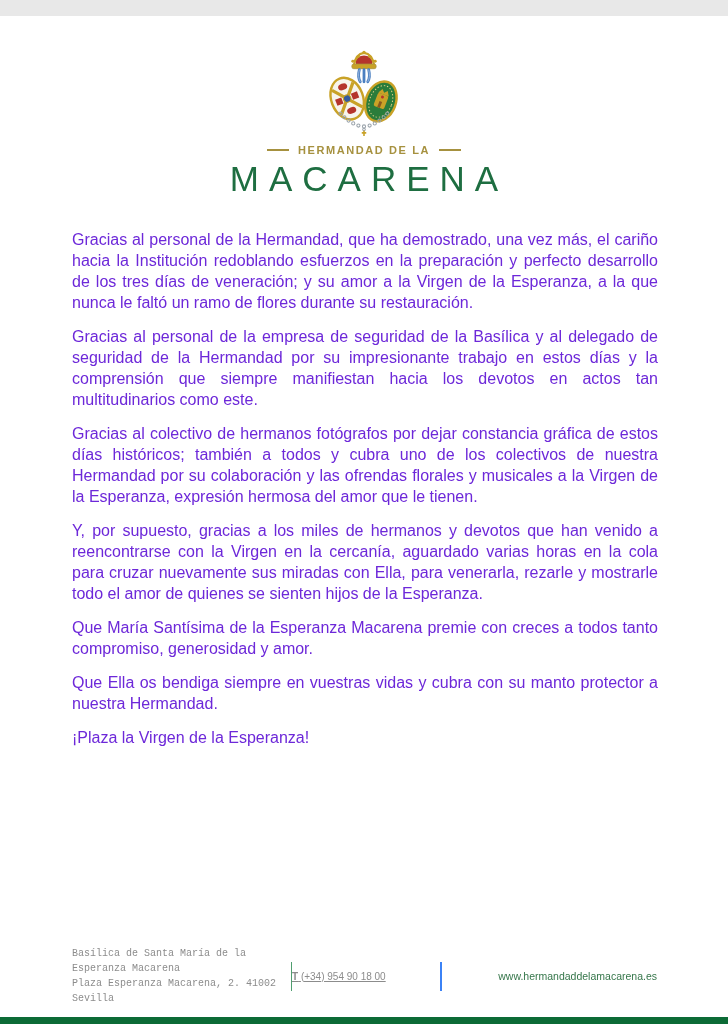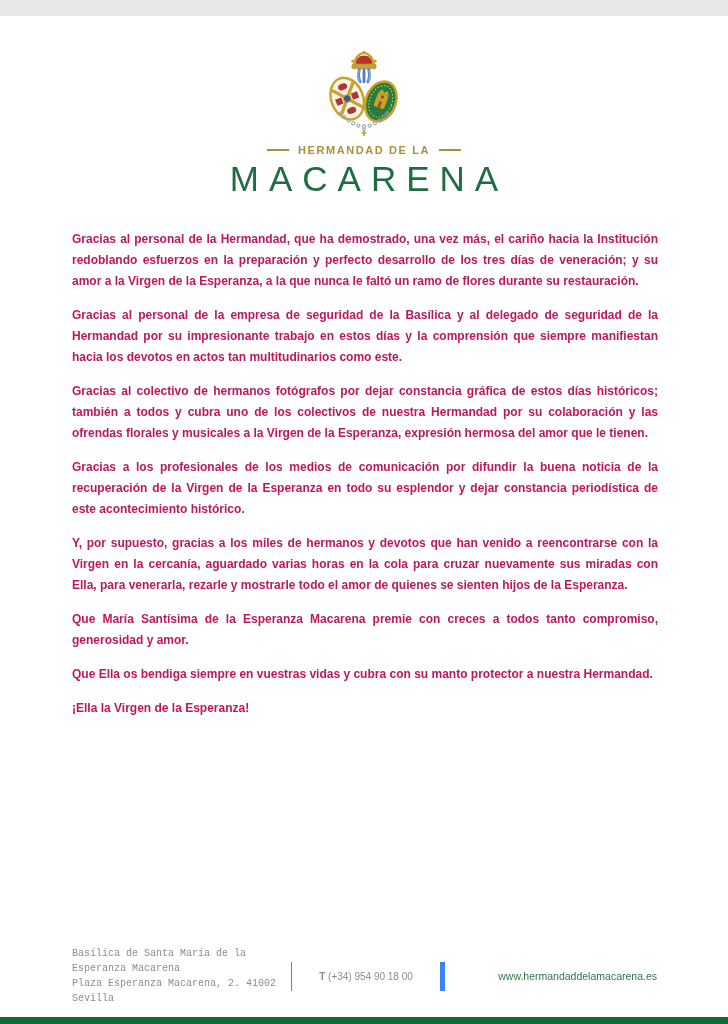--- a/index.html
+++ b/index.html
@@ -26,37 +26,37 @@
   .dash { width:22px; height:2px; background:#a6913f; }
   .title {
     color:#1e6e41; font-size:35px; font-weight:400;
     letter-spacing:10px; margin-top:3px; padding-left:10px;
     white-space:nowrap;
   }
 
   
   .letter-body {
     position:absolute; top:213px; left:72px; width:586px;
-    color:#be185d; font-size:12px; line-height:21px;
+    color:#6d28d9; font-size:16px; line-height:21px;
     text-align:justify;
-    font-weight:bold;
   }
   .letter-body p { margin:0 0 13px 0; }
 
   
   .footer {
     position:absolute; left:72px; right:71px; bottom:34px;
     display:flex; align-items:center;
     color:#8c8c8c; font-size:10px;
   }
   .f-address { width:219px; line-height:15px;font-family:Liberation Mono, monospace; }
   .f-phone {
-    width:148px; text-align:center;
-    border-left:1px solid #4f9e6f; border-right:5px solid #3b82f6;
+    width:148px; text-align:left;
+    border-left:1px solid #4f9e6f; border-right:2px solid #3b82f6;
     padding:9px 0;
+    text-decoration:underline;
   }
   .f-phone b { color:#8c8c8c; }
   .f-web {
     flex:1; text-align:right;
     color:#35764a; font-weight:400; font-size:10.5px;
   }
   .bottom-bar {
     position:absolute; left:0; right:0; bottom:0; height:23px;
     background:#0c6b36;
   }
@@ -124,25 +124,24 @@
       <span class="subtitle">HERMANDAD DE LA</span>
       <span class="dash"></span>
     </div>
     <div class="title">MACARENA</div>
   </div>
 
   <div class="letter-body">
     <p>Gracias al personal de la Hermandad, que ha demostrado, una vez más, el cariño hacia la Institución redoblando esfuerzos en la preparación y perfecto desarrollo de los tres días de veneración; y su amor a la Virgen de la Esperanza, a la que nunca le faltó un ramo de flores durante su restauración.</p>
     <p>Gracias al personal de la empresa de seguridad de la Basílica y al delegado de seguridad de la Hermandad por su impresionante trabajo en estos días y la comprensión que siempre manifiestan hacia los devotos en actos tan multitudinarios como este.</p>
     <p>Gracias al colectivo de hermanos fotógrafos por dejar constancia gráfica de estos días históricos; también a todos y cubra uno de los colectivos de nuestra Hermandad por su colaboración y las ofrendas florales y musicales a la Virgen de la Esperanza, expresión hermosa del amor que le tienen.</p>
-    <p>Gracias a los profesionales de los medios de comunicación por difundir la buena noticia de la recuperación de la Virgen de la Esperanza en todo su esplendor y dejar constancia periodística de este acontecimiento histórico.</p>
     <p>Y, por supuesto, gracias a los miles de hermanos y devotos que han venido a reencontrarse con la Virgen en la cercanía, aguardado varias horas en la cola para cruzar nuevamente sus miradas con Ella, para venerarla, rezarle y mostrarle todo el amor de quienes se sienten hijos de la Esperanza.</p>
     <p>Que María Santísima de la Esperanza Macarena premie con creces a todos tanto compromiso, generosidad y amor.</p>
     <p>Que Ella os bendiga siempre en vuestras vidas y cubra con su manto protector a nuestra Hermandad.</p>
-    <p>¡Ella la Virgen de la Esperanza!</p>
+    <p>¡Plaza la Virgen de la Esperanza!</p>
   </div>
 
   <div class="footer">
     <div class="f-address">
       <div>Basílica de Santa María de la Esperanza Macarena</div>
       <div>Plaza Esperanza Macarena, 2. 41002 Sevilla</div>
     </div>
     <div class="f-phone">
       <b>T</b>
       <span>(+34) 954 90 18 00</span>

